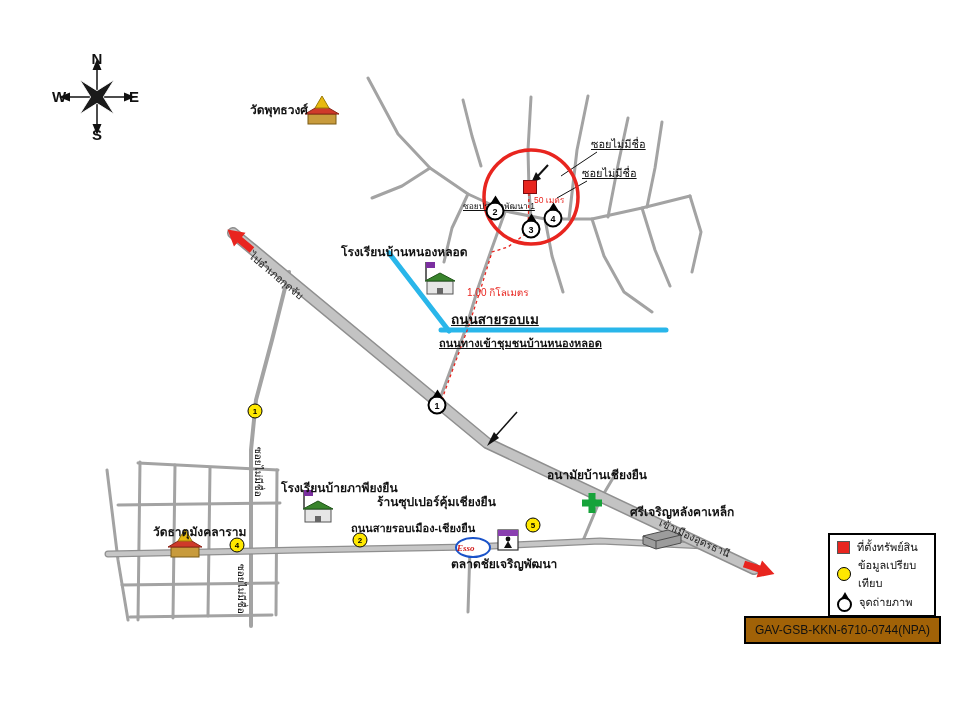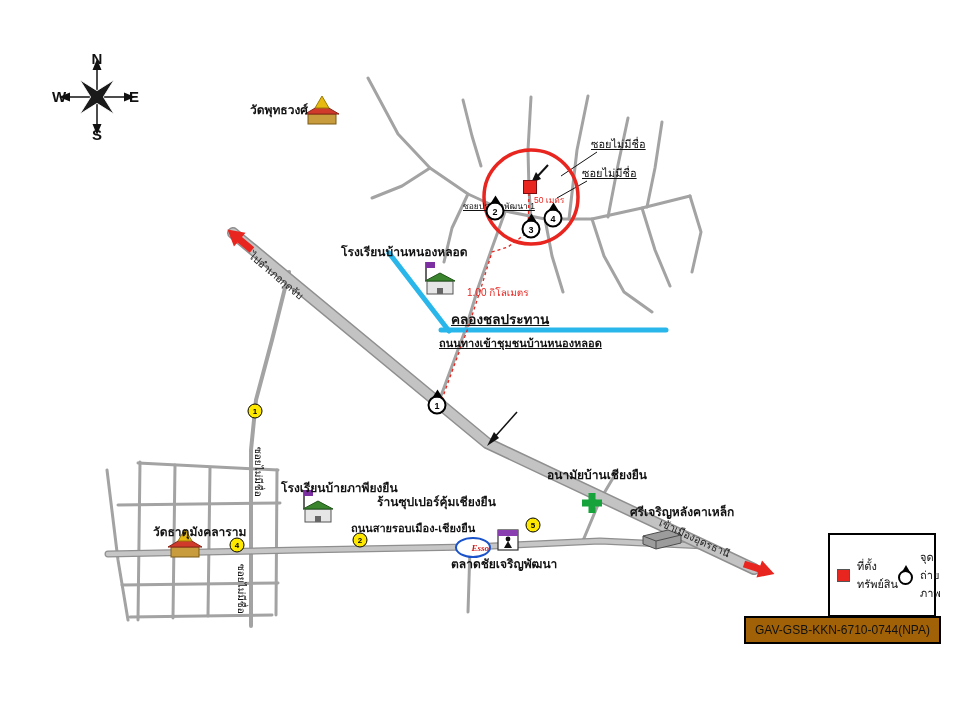--- a/index.html
+++ b/index.html
@@ -19,24 +19,24 @@
   .pin::before{content:"";position:absolute;top:-8px;left:50%;transform:translateX(-50%);
        border-left:5px solid transparent;border-right:5px solid transparent;
        border-bottom:8px solid #000;}
   .ydot{position:absolute;width:13px;height:13px;background:#ffe800;border:1px solid #000;
        border-radius:50%;z-index:5;display:flex;align-items:center;justify-content:center;
        font:700 8px "Liberation Sans",sans-serif;transform:translate(-50%,-50%);color:#000;}
   .redsq{position:absolute;left:523px;top:180px;width:12px;height:12px;background:#e8251f;
        border:1px solid #7a0c10;z-index:5;}
   .esso{position:absolute;left:455px;top:537px;width:32px;height:17px;background:#fff;
        border:2px solid #1a53c9;border-radius:50%;z-index:5;display:flex;align-items:center;
-       justify-content:flex-end;}
+       justify-content:flex-start;}
   .esso span{font:italic 700 9px "Liberation Serif",serif;color:#d11a1a;}
   .legend{position:absolute;left:828px;top:533px;width:108px;height:84px;border:2px solid #000;
-       background:#fff;z-index:6;display:flex;justify-content:space-between;
+       background:#fff;z-index:6;display:flex;flex-direction:column;justify-content:center;
        padding:3px 7px;box-sizing:border-box;}
   .legend-row{display:flex;align-items:center;gap:7px;font:11px "Liberation Sans",sans-serif;color:#111;}
   .legend-sq{width:11px;height:11px;background:#e8251f;border:1px solid #555;flex:none;}
   .legend-dot{width:12px;height:12px;background:#ffe800;border:1px solid #000;border-radius:50%;flex:none;}
   .legend-pin{width:11px;height:11px;background:#fff;border:2px solid #000;border-radius:50%;
        position:relative;flex:none;margin-top:5px;}
   .legend-pin::before{content:"";position:absolute;top:-7px;left:50%;transform:translateX(-50%);
        border-left:4px solid transparent;border-right:4px solid transparent;border-bottom:7px solid #000;}
   .codebox{position:absolute;left:744px;top:616px;width:193px;height:24px;border:2px solid #000;
        background:#a16207;z-index:6;display:flex;align-items:center;justify-content:center;
@@ -173,21 +173,21 @@
   <div class="lbl ctr b" style="left:134px;top:97px;font-size:15px;">E</div>
   <div class="lbl ctr b" style="left:97px;top:135px;font-size:15px;">S</div>
 
   <div class="lbl b" style="left:250px;top:104px;font-size:12px;">วัดพุทธวงศ์</div>
   <div class="lbl ul" style="left:591px;top:138px;font-size:11px;">ซอยไม่มีชื่อ</div>
   <div class="lbl ul" style="left:582px;top:167px;font-size:11px;">ซอยไม่มีชื่อ</div>
   <div class="lbl ul" style="left:463px;top:202px;font-size:8.5px;">ซอยประชาพัฒนา 1</div>
   <div class="lbl red" style="left:534px;top:196px;font-size:8.5px;">50 เมตร</div>
   <div class="lbl b" style="left:341px;top:246px;font-size:12px;">โรงเรียนบ้านหนองหลอด</div>
   <div class="lbl red" style="left:467px;top:287px;font-size:10px;">1.00 กิโลเมตร</div>
-  <div class="lbl b ul" style="left:451px;top:313px;font-size:13.5px;">คลองชลประทาน</div>
+  <div class="lbl b ul" style="left:451px;top:313px;font-size:13.5px;">ถนนสายรอบเม</div>
   <div class="lbl b ul" style="left:439px;top:337px;font-size:11px;">ถนนทางเข้าชุมชนบ้านหนองหลอด</div>
   <div class="lbl rot" style="left:254px;top:250px;font-size:10.5px;color:#222;transform:rotate(40deg);">ไปอำเภอกุดจับ</div>
   <div class="lbl rot" style="left:662px;top:517px;font-size:10.5px;color:#222;transform:rotate(25deg);">เข้าเมืองอุดรธานี</div>
   <div class="lbl b" style="left:281px;top:482px;font-size:12px;">โรงเรียนบ้ายภาพียงยืน</div>
   <div class="lbl b" style="left:117px;top:526px;font-size:12px;margin-left:36px;">วัดธาตุมังคลาราม</div>
   <div class="lbl b" style="left:377px;top:496px;font-size:12px;">ร้านซุปเปอร์คุ้มเชียงยืน</div>
   <div class="lbl b" style="left:351px;top:522px;font-size:11px;">ถนนสายรอบเมือง-เชียงยืน</div>
   <div class="lbl b" style="left:451px;top:558px;font-size:12px;">ตลาดชัยเจริญพัฒนา</div>
   <div class="lbl b" style="left:547px;top:469px;font-size:12px;">อนามัยบ้านเชียงยืน</div>
   <div class="lbl b" style="left:607px;top:506px;font-size:12px;padding-left:23px;">ศรีเจริญหลังคาเหล็ก</div>
@@ -225,20 +225,24 @@
   <div class="esso">
       <span>Esso</span>
     </div>
 
   <div class="legend">
     <div class="legend-row">
       <span class="legend-sq"></span>
       <span>ที่ตั้งทรัพย์สิน</span>
     </div>
     <div class="legend-row">
+      <span class="legend-dot"></span>
+      <span>ข้อมูลเปรียบเทียบ</span>
+    </div>
+    <div class="legend-row">
       <span class="legend-pin"></span>
       <span>จุดถ่ายภาพ</span>
     </div>
   </div>
 
   <div class="codebox">
     <span>GAV-GSB-KKN-6710-0744(NPA)</span>
   </div>
 
 </div>

